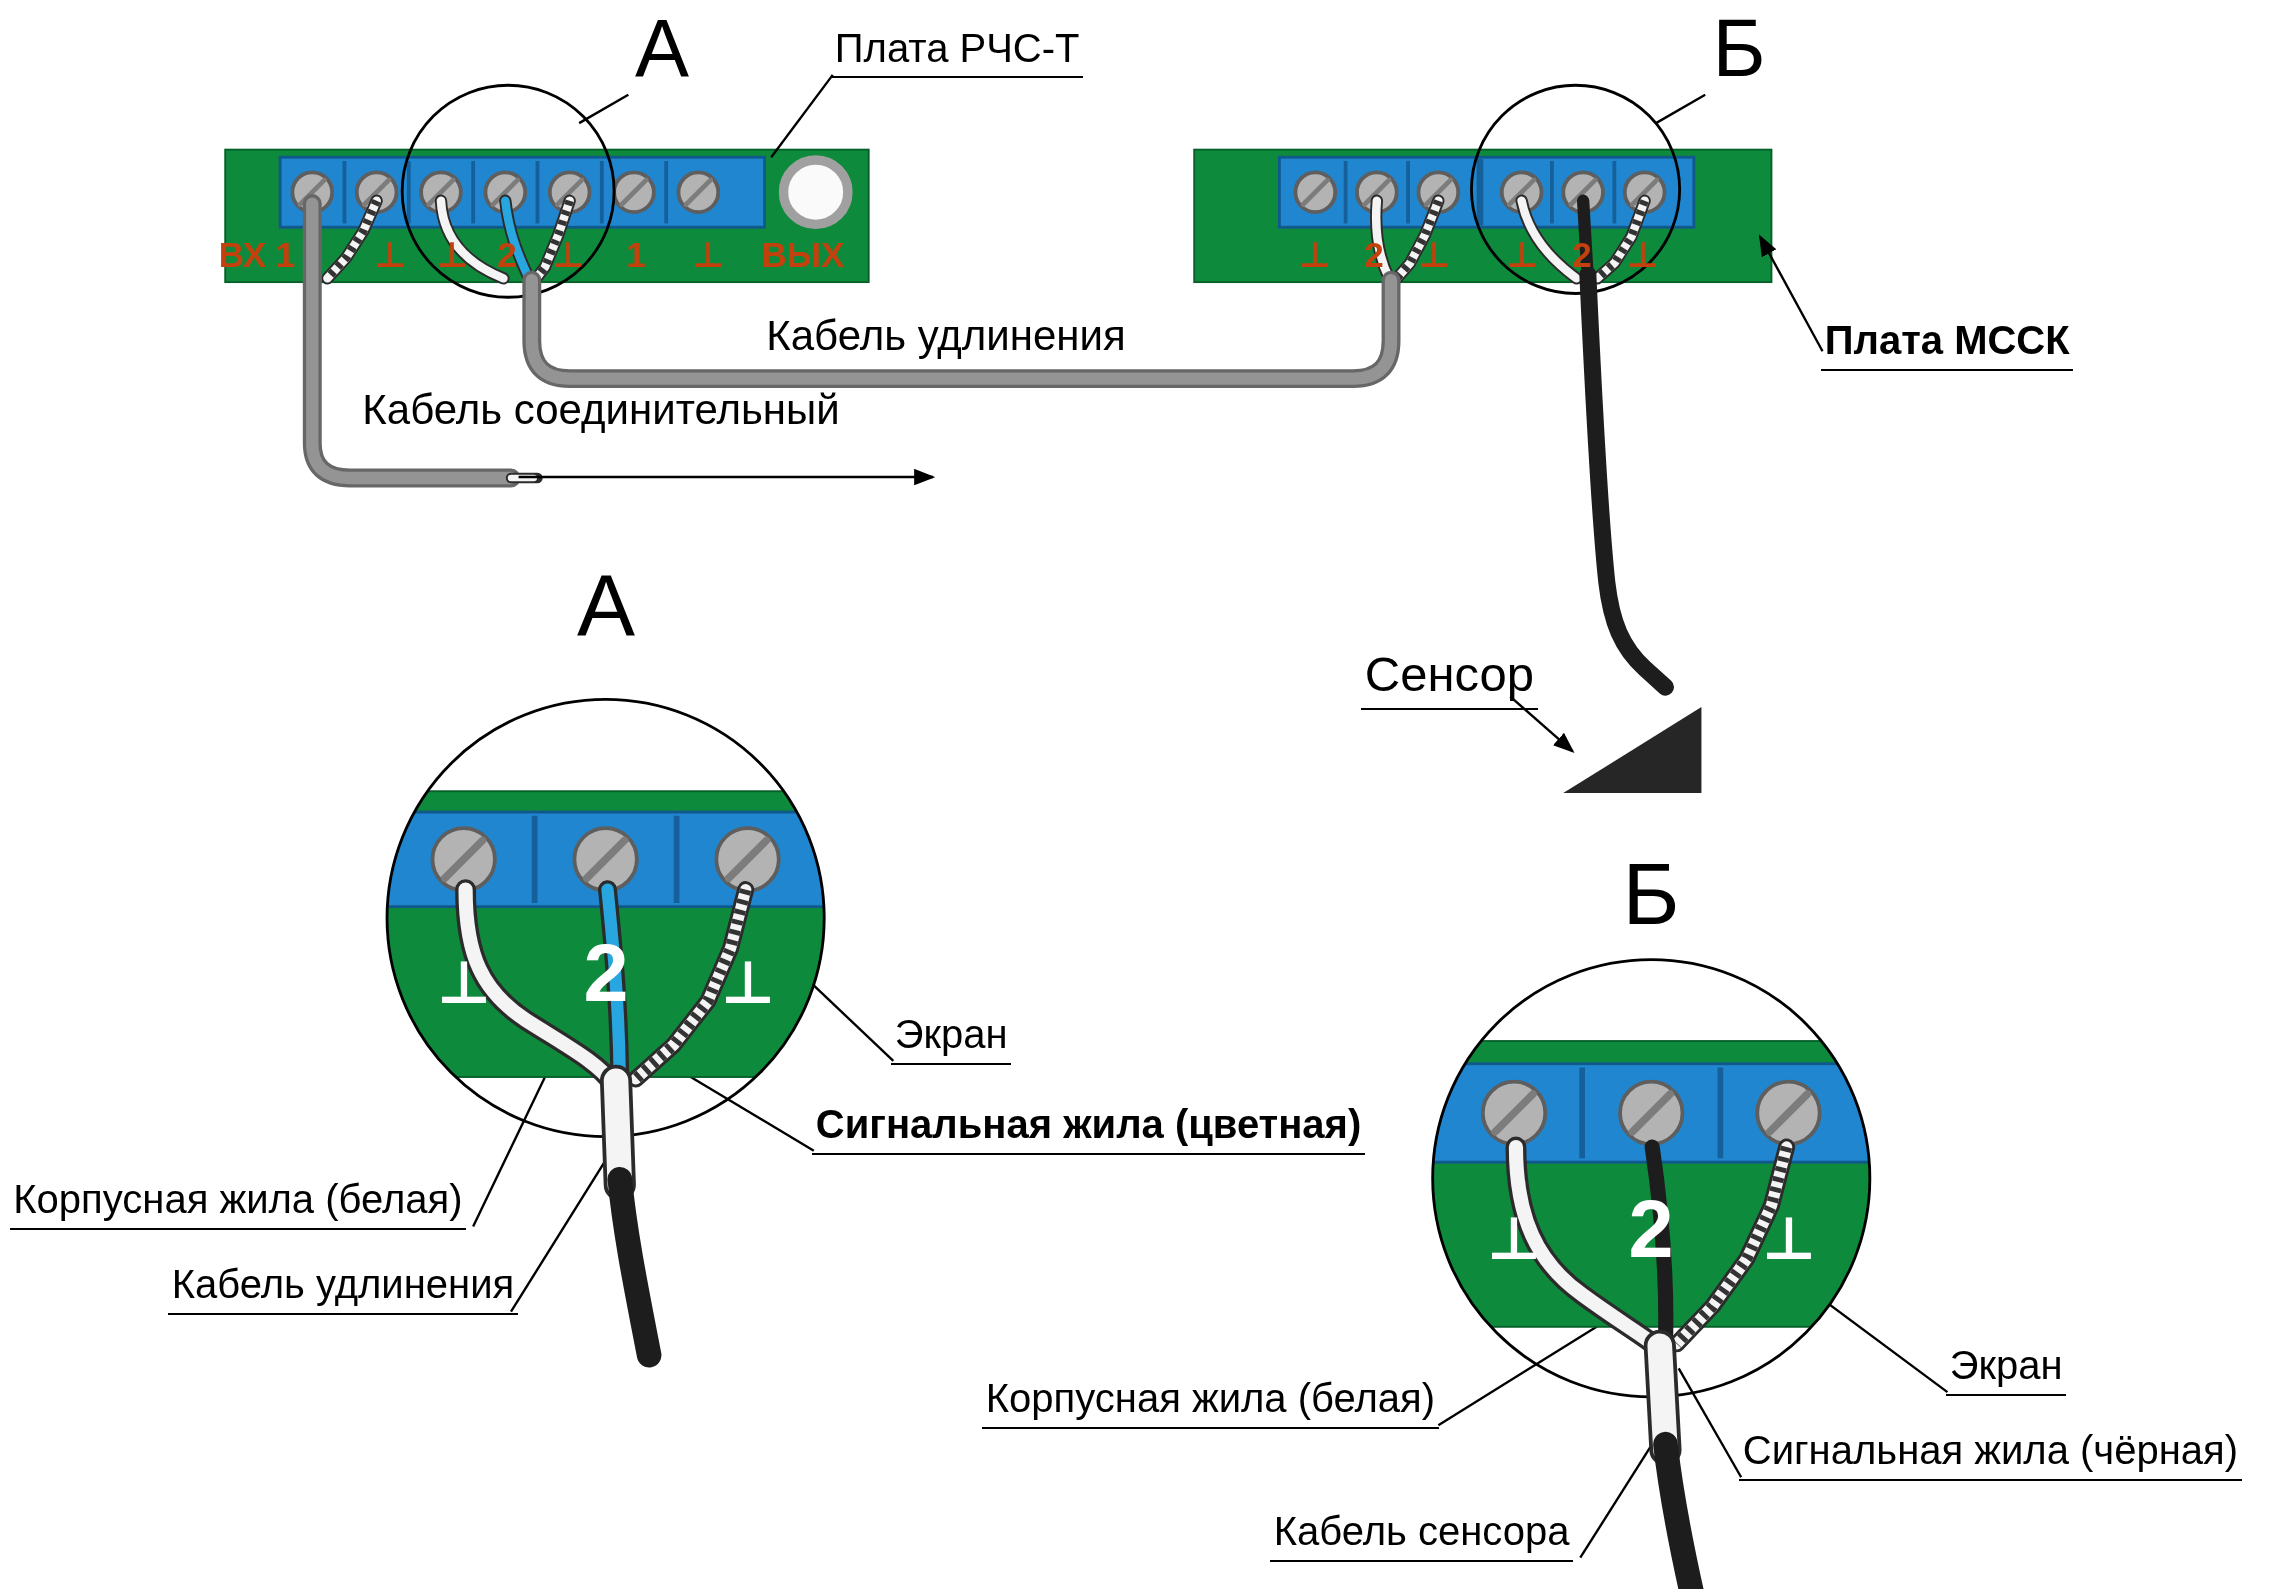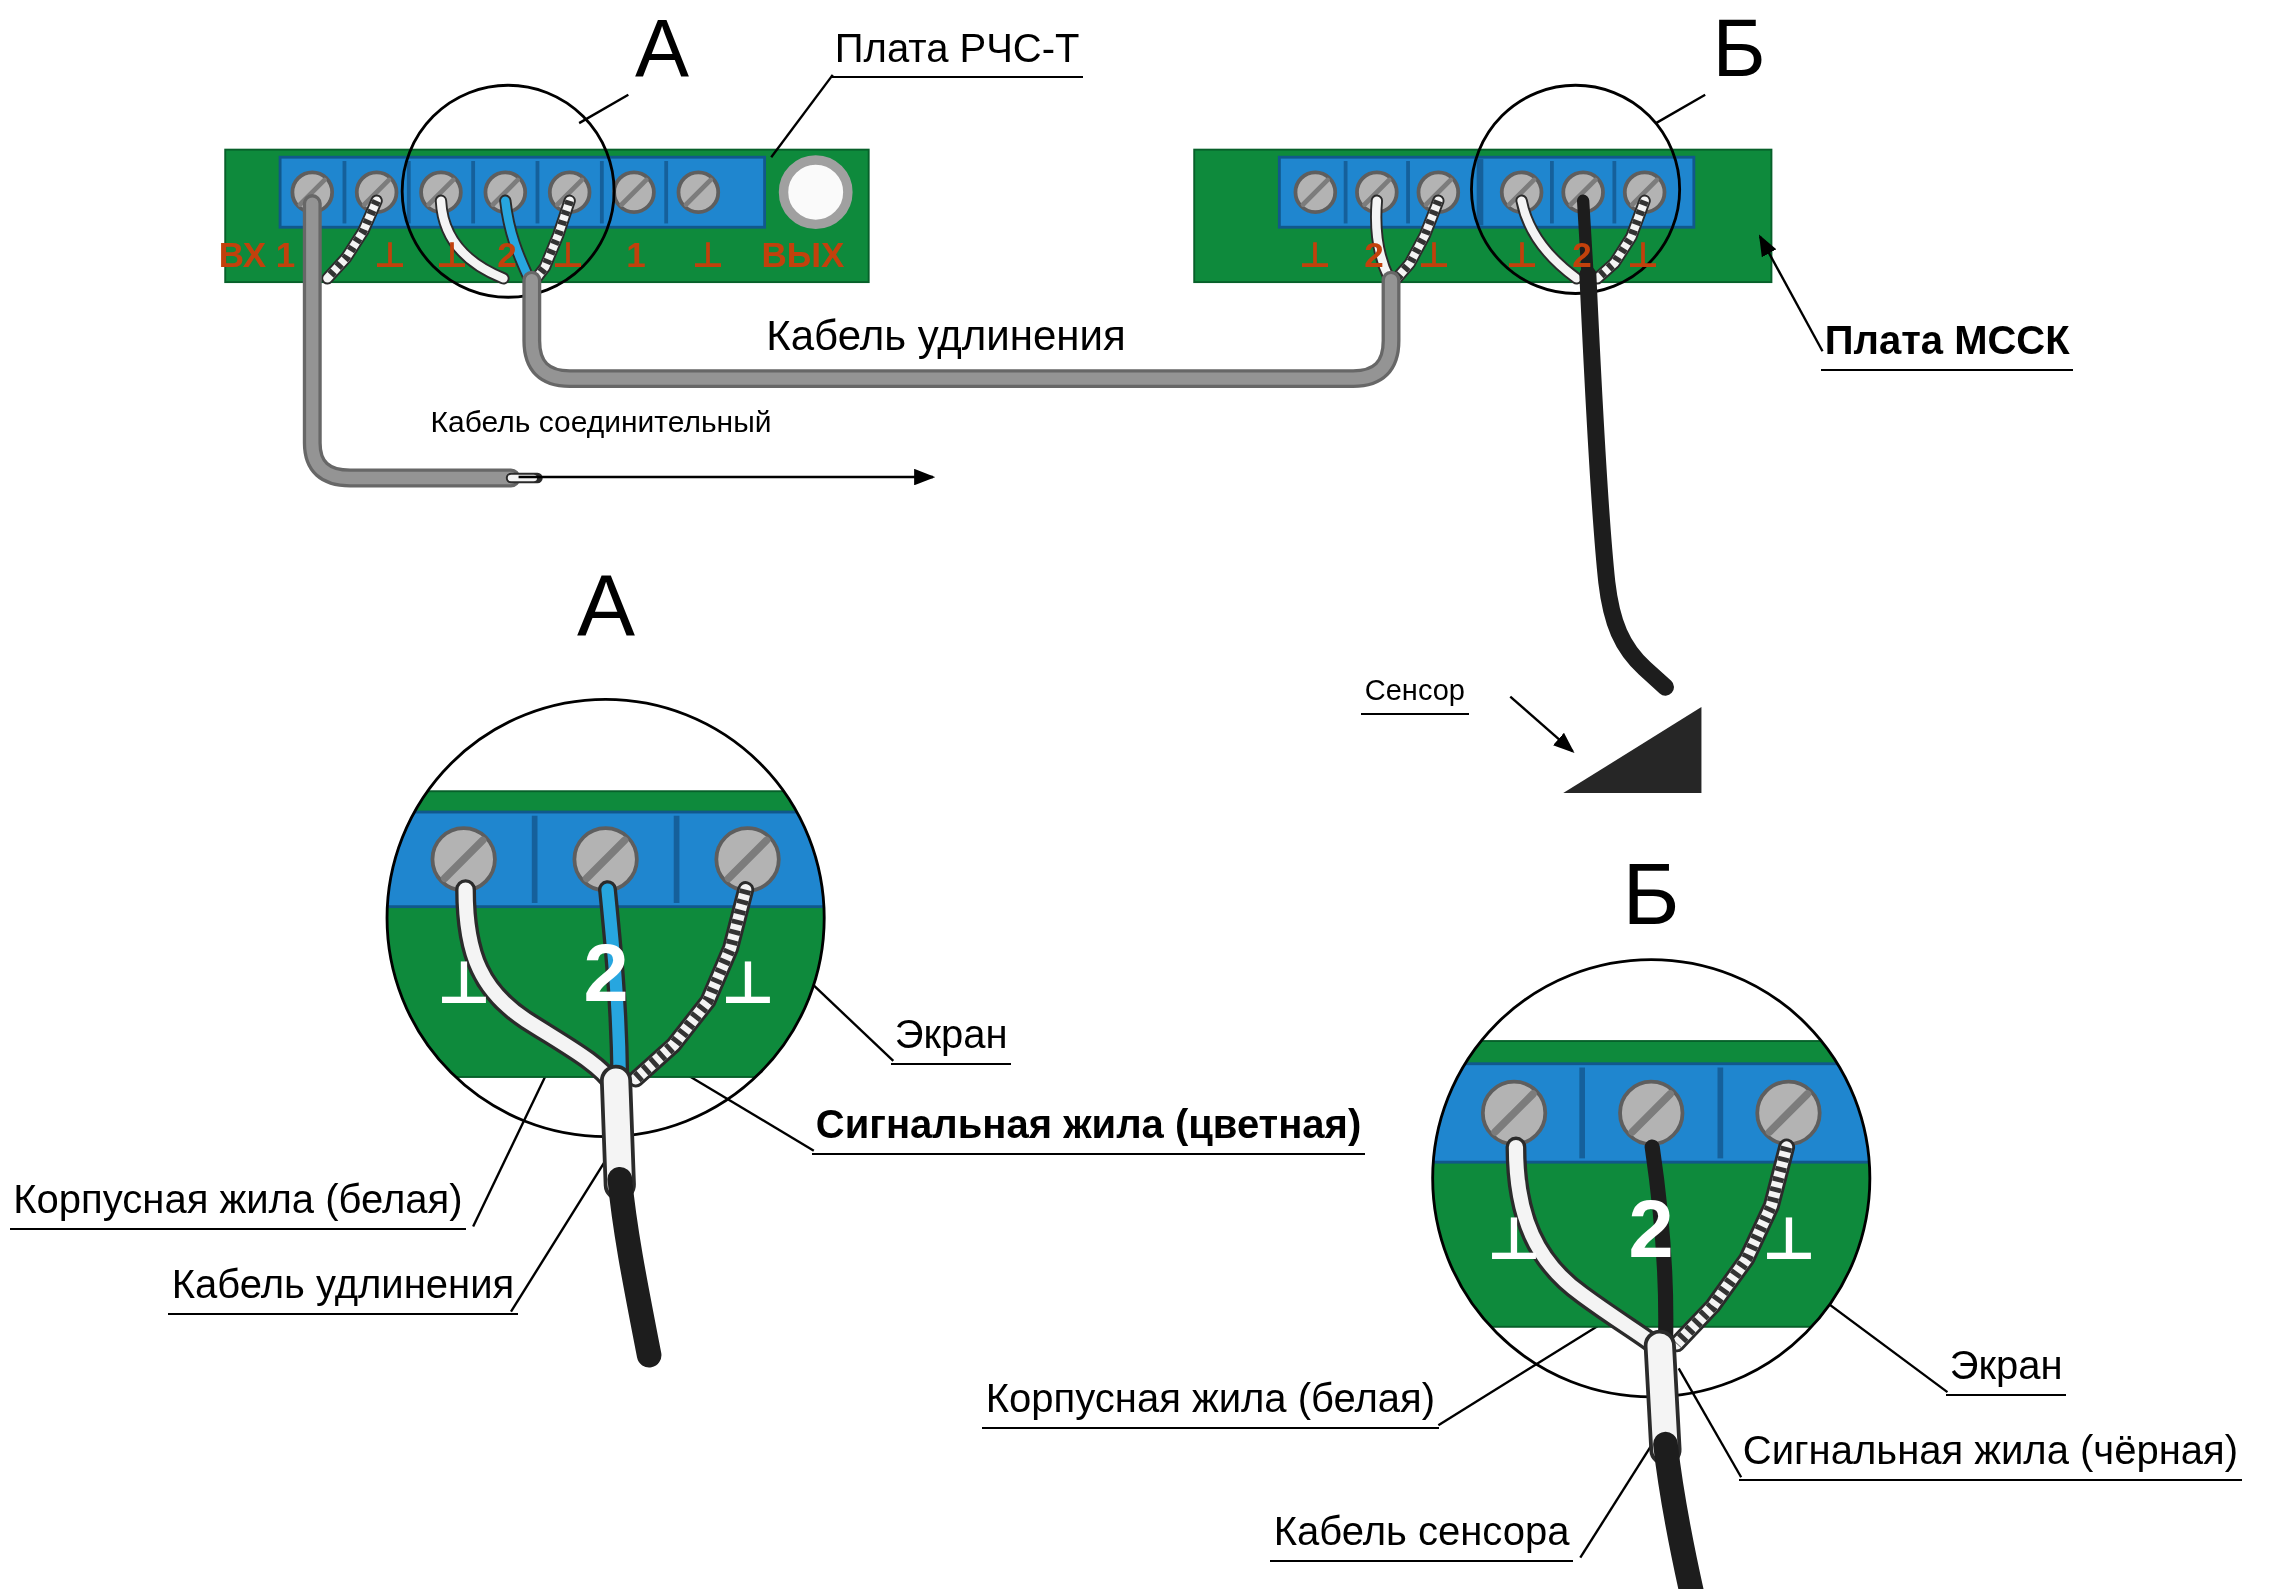--- a/index.html
+++ b/index.html
@@ -257,22 +257,22 @@
   </g>
 </svg>
 
 <div class="labels">
 
   <div class="big-letter" style="left:662px;top:1.9px;">А</div>
   <div class="big-letter" style="left:1739px;top:1.9px;">Б</div>
   <div class="lbl callout" style="left:831px;top:24.6px;">Плата РЧС-Т</div>
   <div class="lbl callout" style="left:1821px;top:317px;font-weight:bold;">Плата МССК</div>
   <div class="lbl center" style="left:946px;top:312px;font-size:42px;">Кабель удлинения</div>
-  <div class="lbl center" style="left:601px;top:405px;font-size:30px;">Кабель соединительный</div>
-  <div class="lbl callout" style="left:1361px;top:674px;font-size:29px;">Сенсор</div>
+  <div class="lbl center" style="left:601px;top:386px;font-size:42px;">Кабель соединительный</div>
+  <div class="lbl callout" style="left:1361px;top:646px;font-size:49px;">Сенсор</div>
 
   <span class="term" style="left:257px;top:235px;">ВХ 1</span>
   <span class="term" style="left:390px;top:235px;">⊥</span>
   <span class="term" style="left:452px;top:235px;">⊥</span>
   <span class="term" style="left:507px;top:235px;">2</span>
   <span class="term" style="left:568px;top:235px;">⊥</span>
   <span class="term" style="left:636px;top:235px;">1</span>
   <span class="term" style="left:708px;top:235px;">⊥</span>
   <span class="term" style="left:803px;top:235px;">ВЫХ</span>
 

